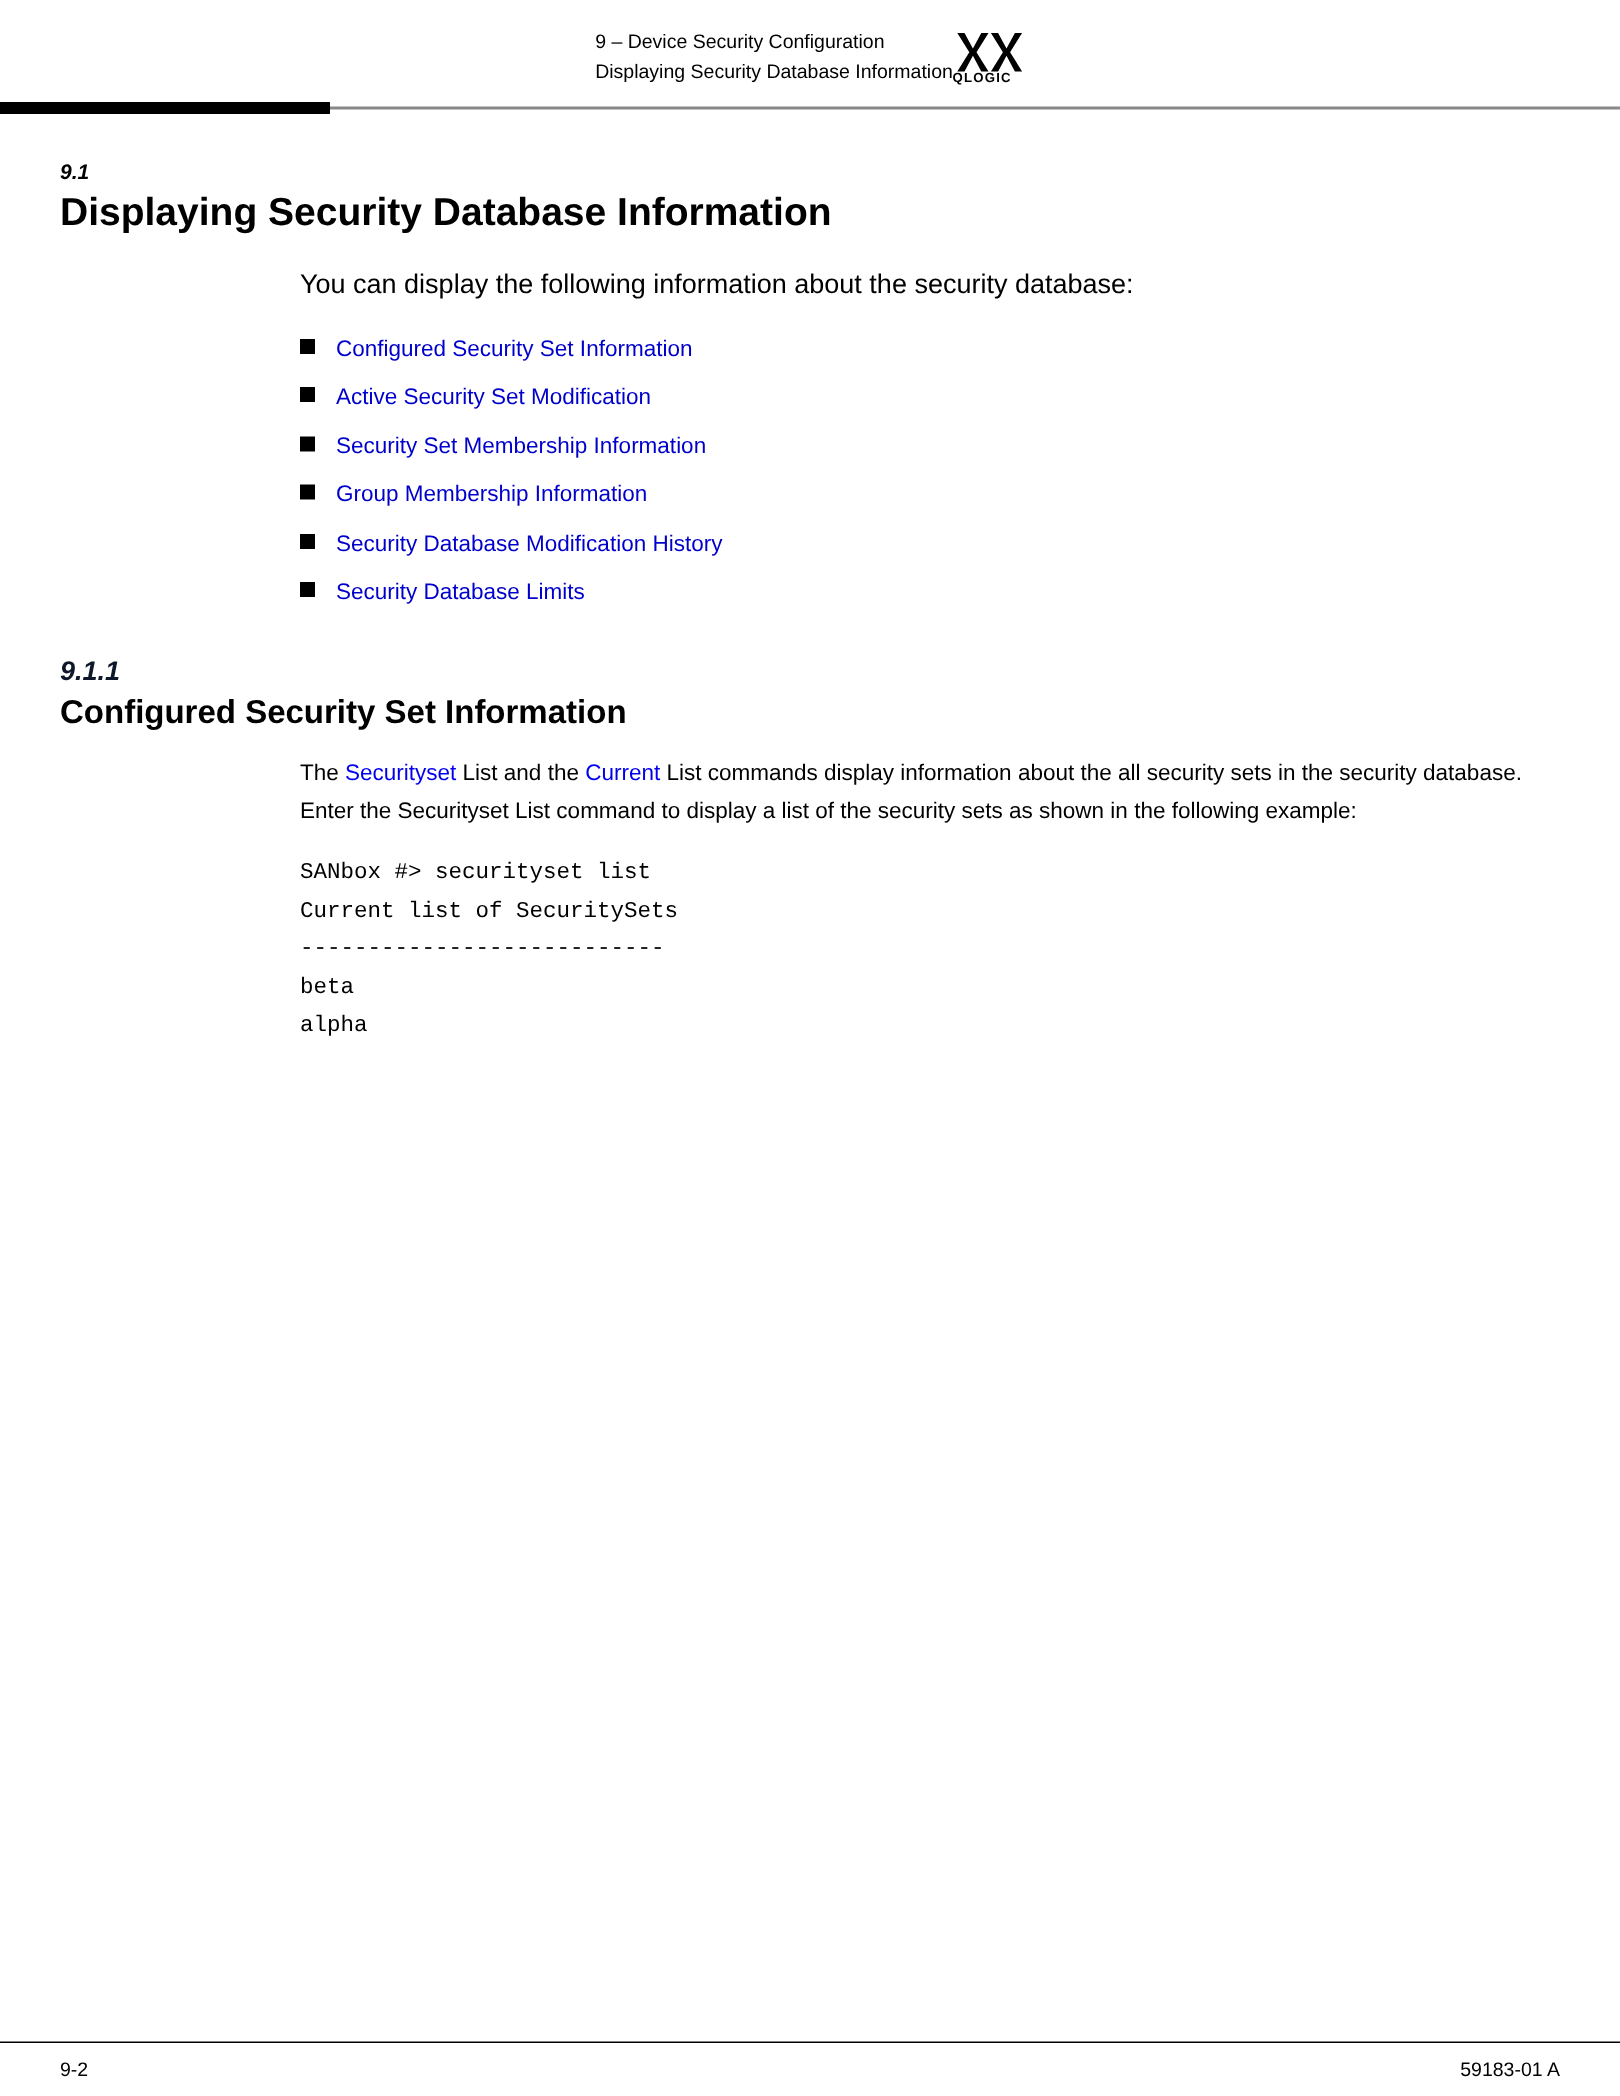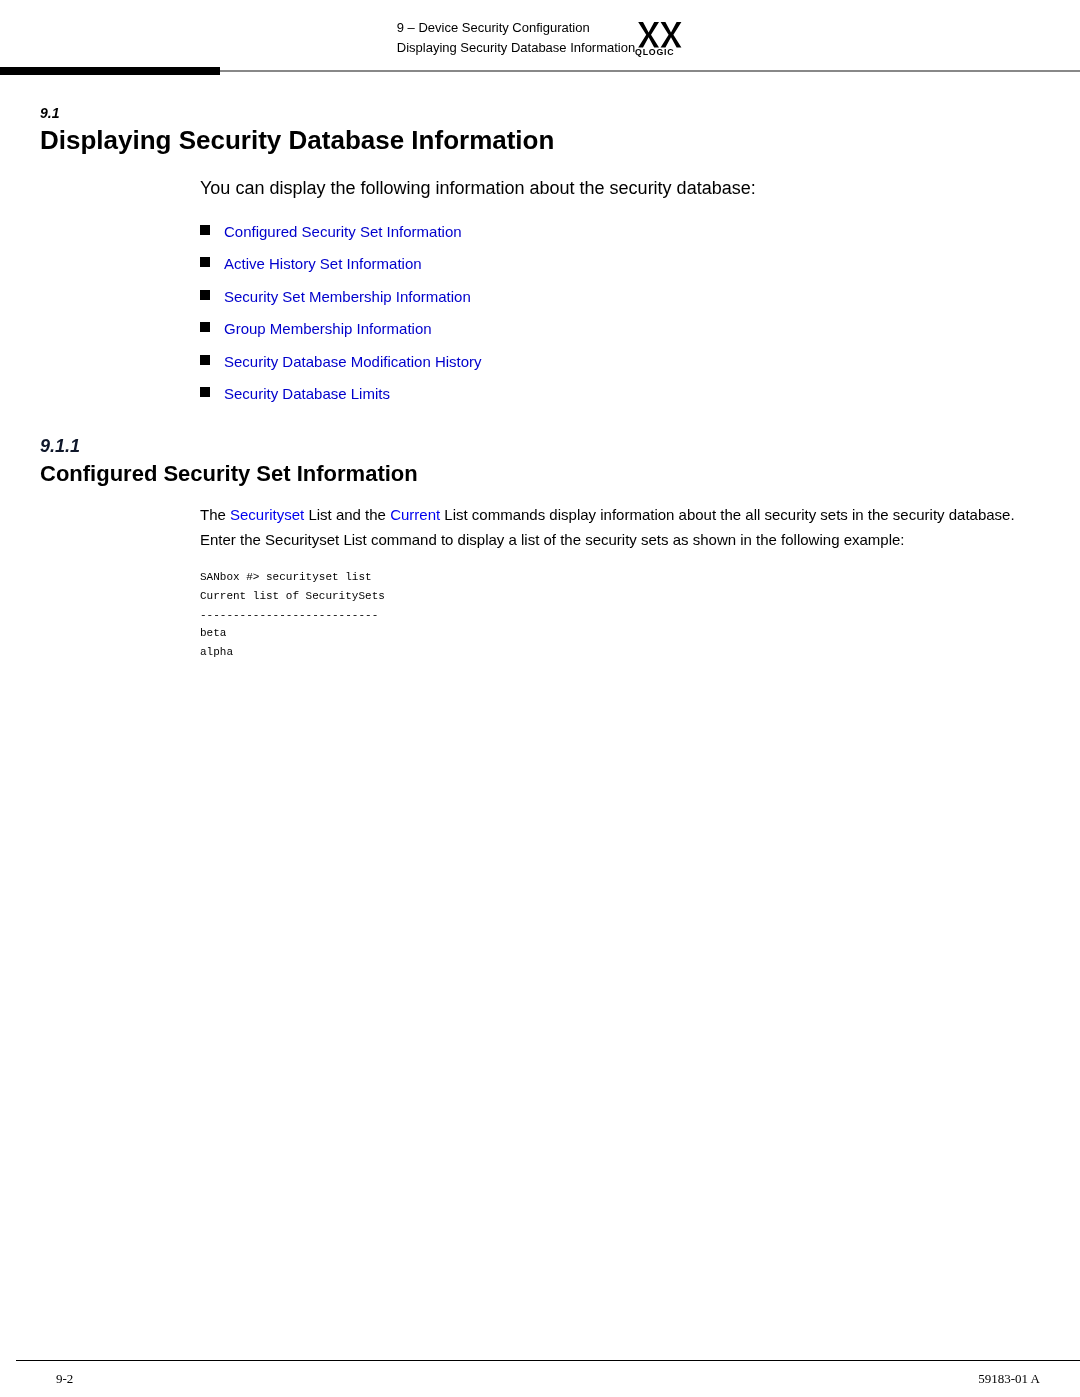--- a/index.html
+++ b/index.html
@@ -153,43 +153,42 @@
 
     .inline-link {
       color: #0000ee;
       text-decoration: none;
     }
 
     
     .code-block {
       margin-left: 160px;
       font-family: 'Courier New', Courier, monospace;
-      font-size: 11px;
+      font-size: 15px;
       line-height: 1.7;
       color: #000;
       margin-top: 4px;
     }
 
     .code-block .code-line {
       display: block;
     }
 
     
     .page-footer {
       position: absolute;
       bottom: 0;
-      left: 16px;
+      left: 0;
       right: 0;
       border-top: 1px solid #000;
       padding: 10px 40px;
       display: flex;
       justify-content: space-between;
       font-size: 13px;
       color: #000;
-      font-family: Liberation Serif, serif;
     }
   </style>
 </head>
 <body>
 
 <div class="page-header">
   <div class="header-text">
     <div>9 – Device Security Configuration</div>
     <div>Displaying Security Database Information</div>
   </div>
@@ -220,21 +219,21 @@
 
   <div class="intro-text">You can display the following information about the security database:</div>
 
   <ul class="bullet-list">
     <li>
       <span class="bullet-square"></span>
       <a class="link-text" href="#">Configured Security Set Information</a>
     </li>
     <li>
       <span class="bullet-square"></span>
-      <a class="link-text" href="#">Active History Set Information</a>
+      <a class="link-text" href="#">Active Security Set Modification</a>
     </li>
     <li>
       <span class="bullet-square"></span>
       <a class="link-text" href="#">Security Set Membership Information</a>
     </li>
     <li>
       <span class="bullet-square"></span>
       <a class="link-text" href="#">Group Membership Information</a>
     </li>
     <li>

